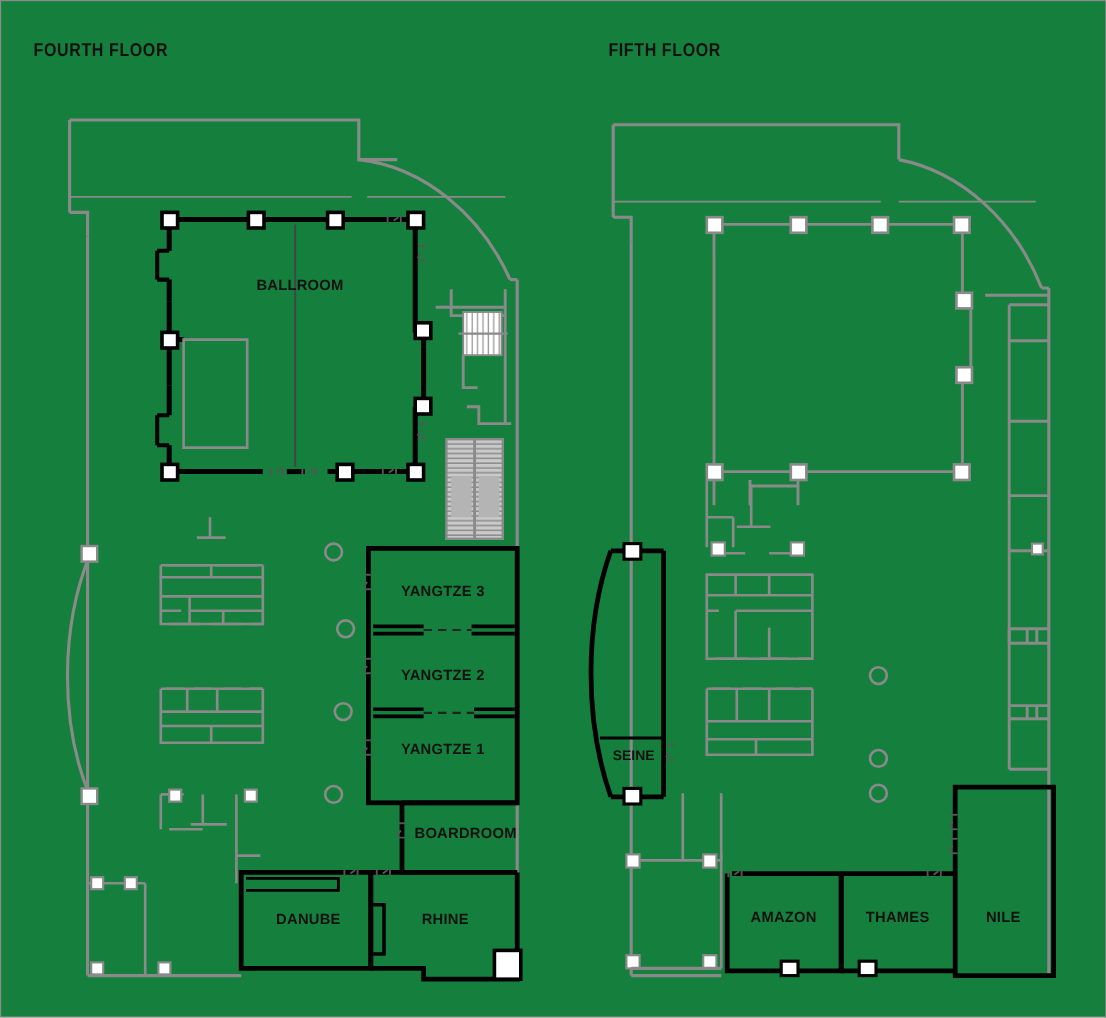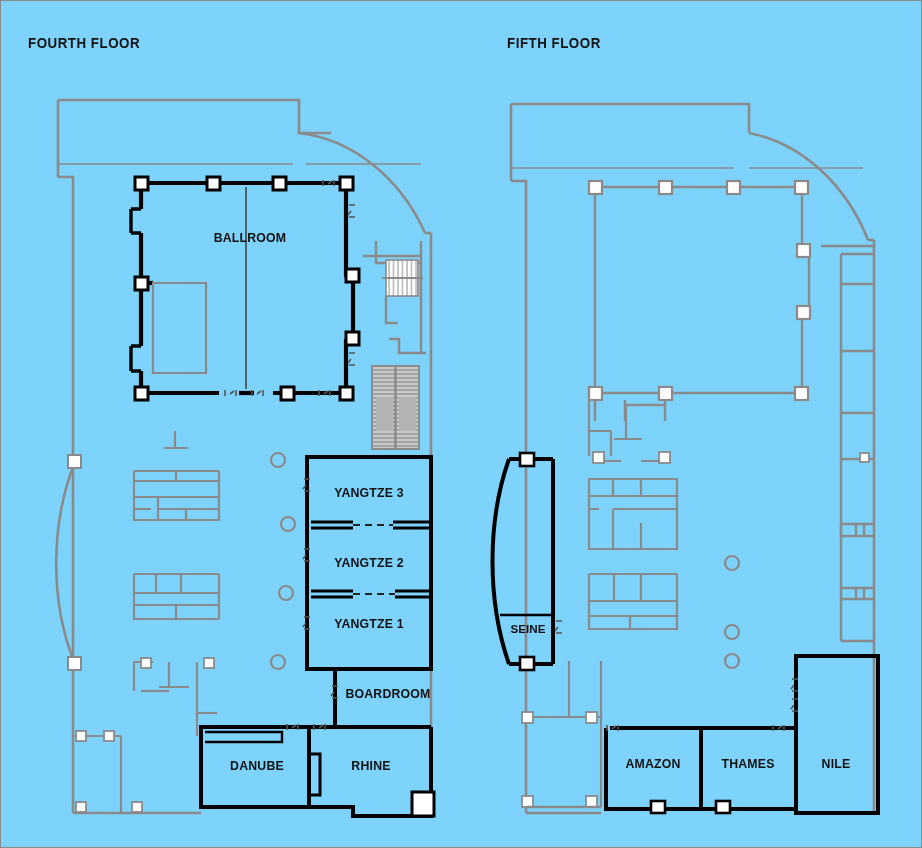--- a/index.html
+++ b/index.html
@@ -7,21 +7,21 @@
     padding: 0;
     background: #ffffff;
   }
   body {
     font-family: "Liberation Sans", sans-serif;
   }
   #page {
     position: relative;
     width: 922px;
     height: 848px;
-    background: #7dd3fc;
+    background: #15803d;
     box-sizing: border-box;
     border: 1px solid #8a8a8a;
     overflow: hidden;
   }
   .floor-title {
     position: absolute;
     font-family: "Liberation Sans", sans-serif;
     font-weight: bold;
     font-size: 15.5px;
     letter-spacing: 0.6px;

